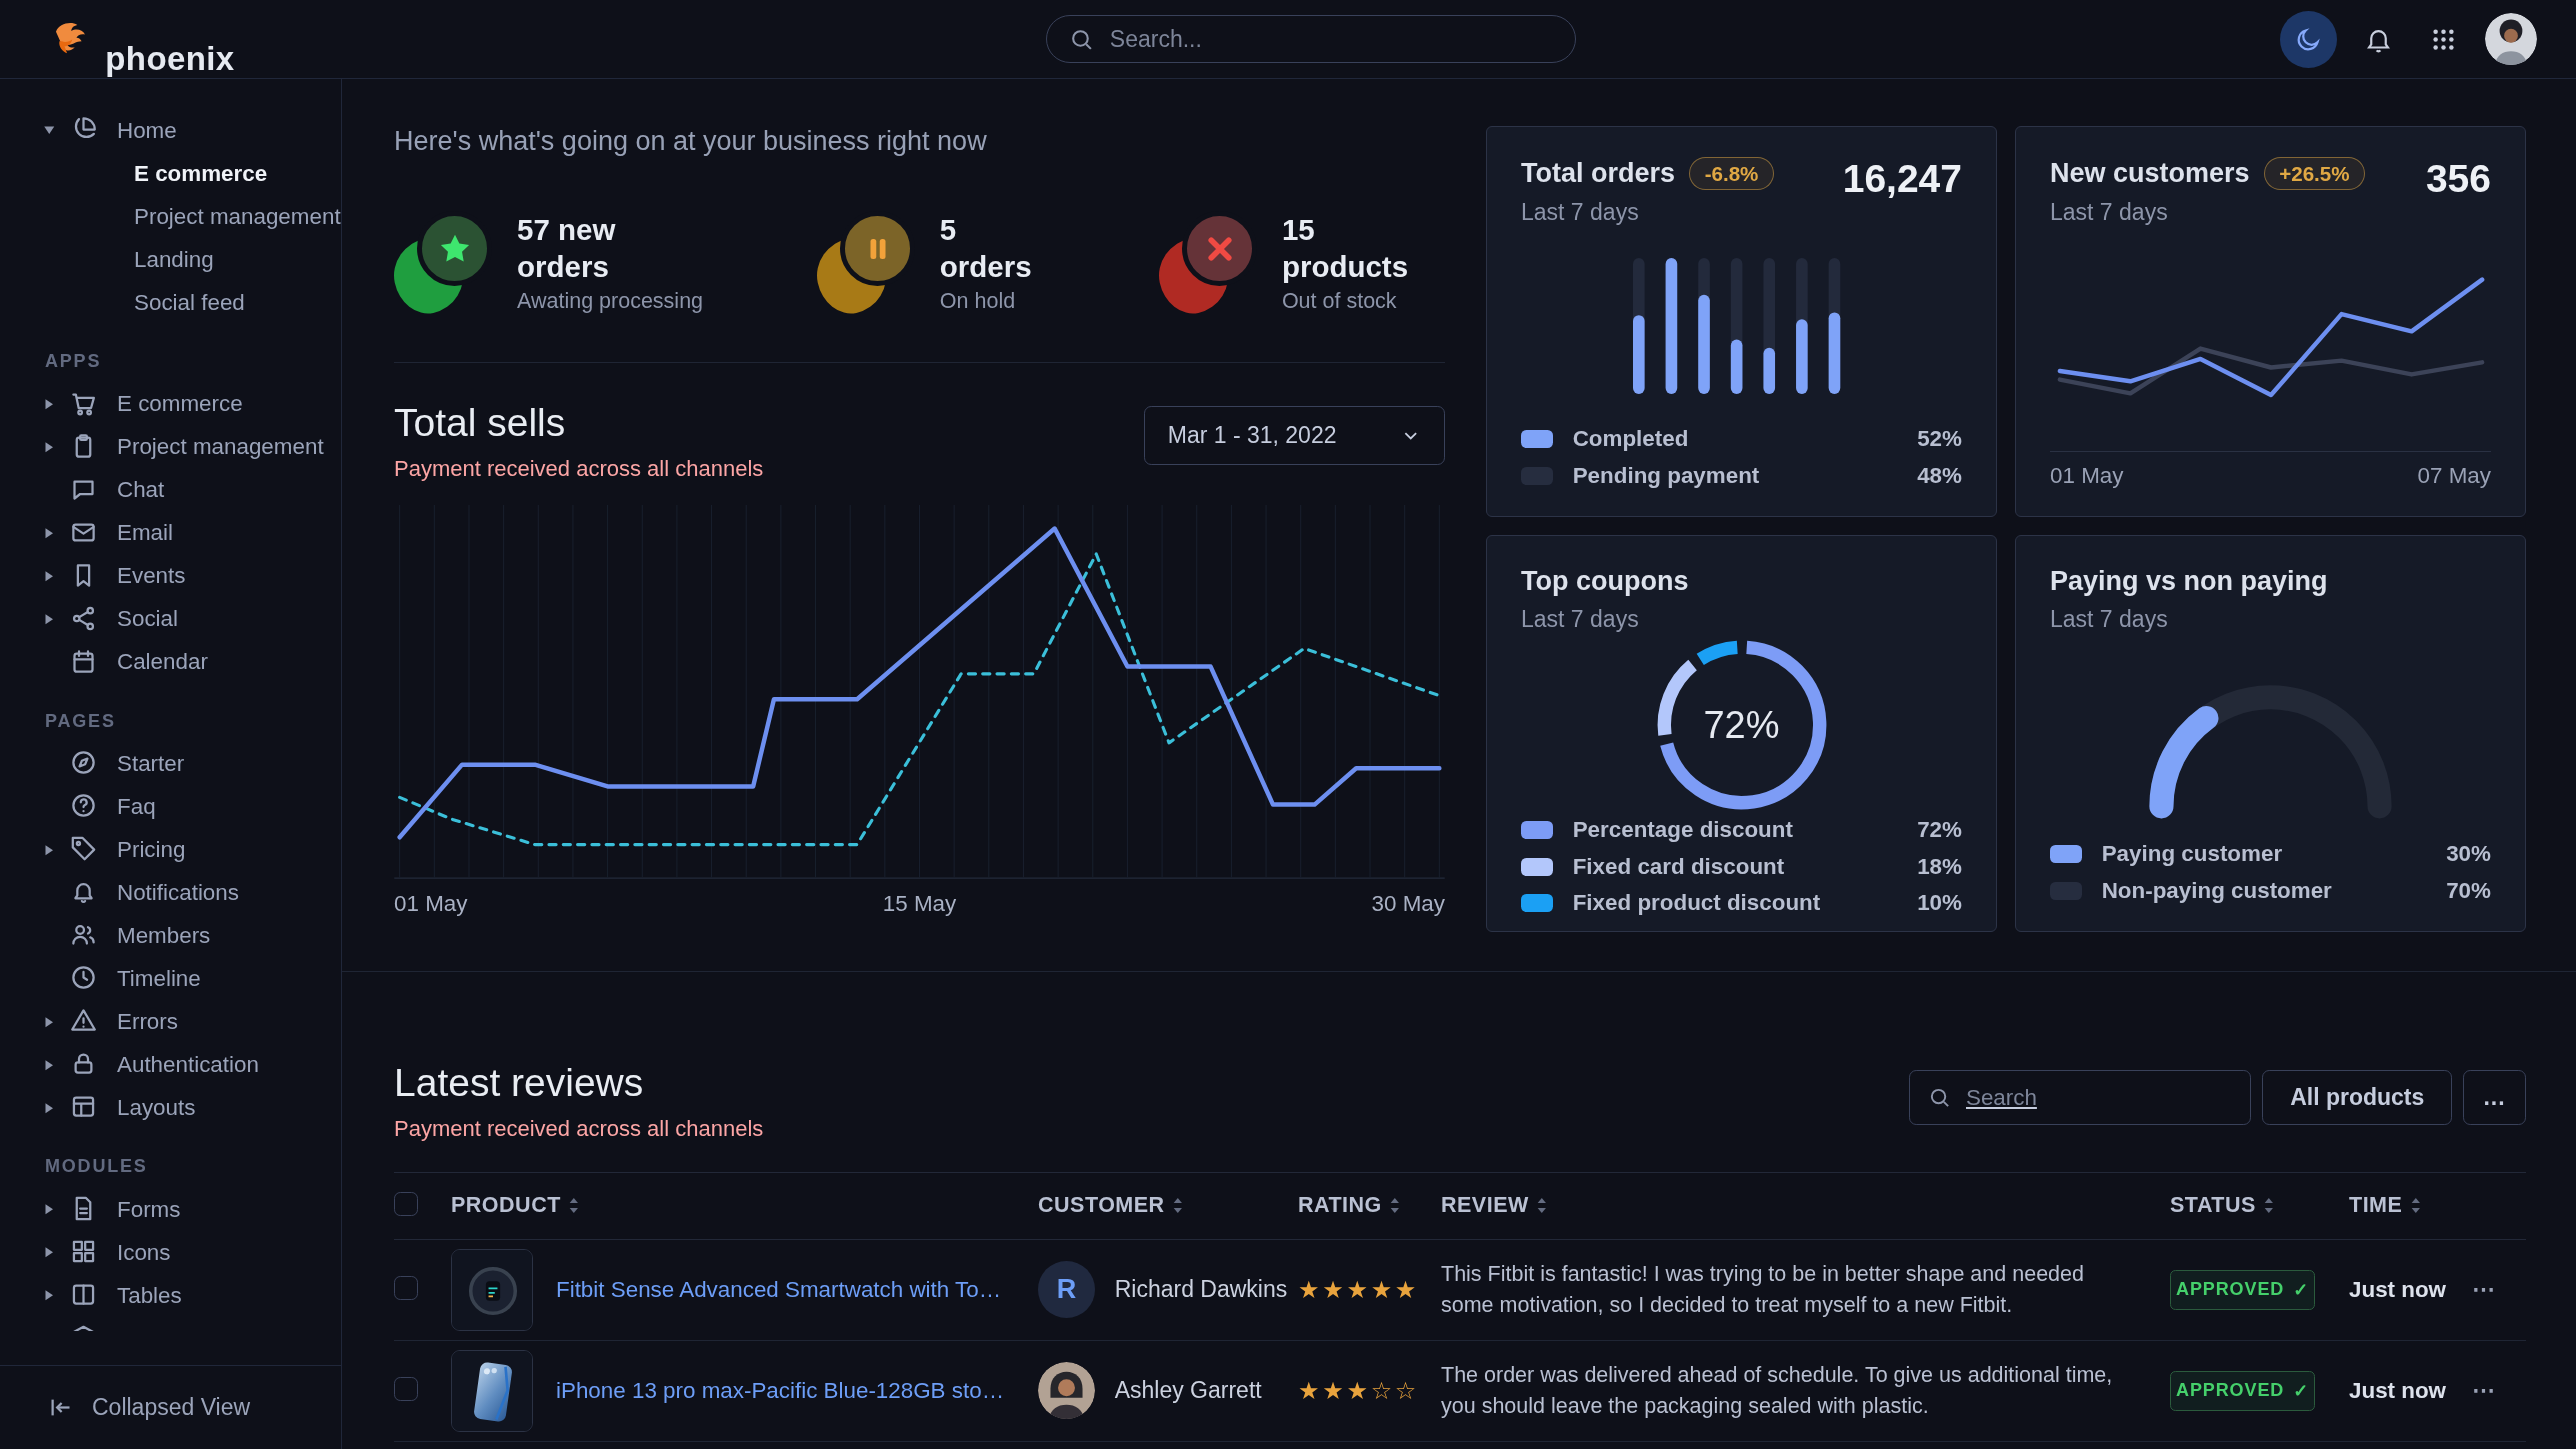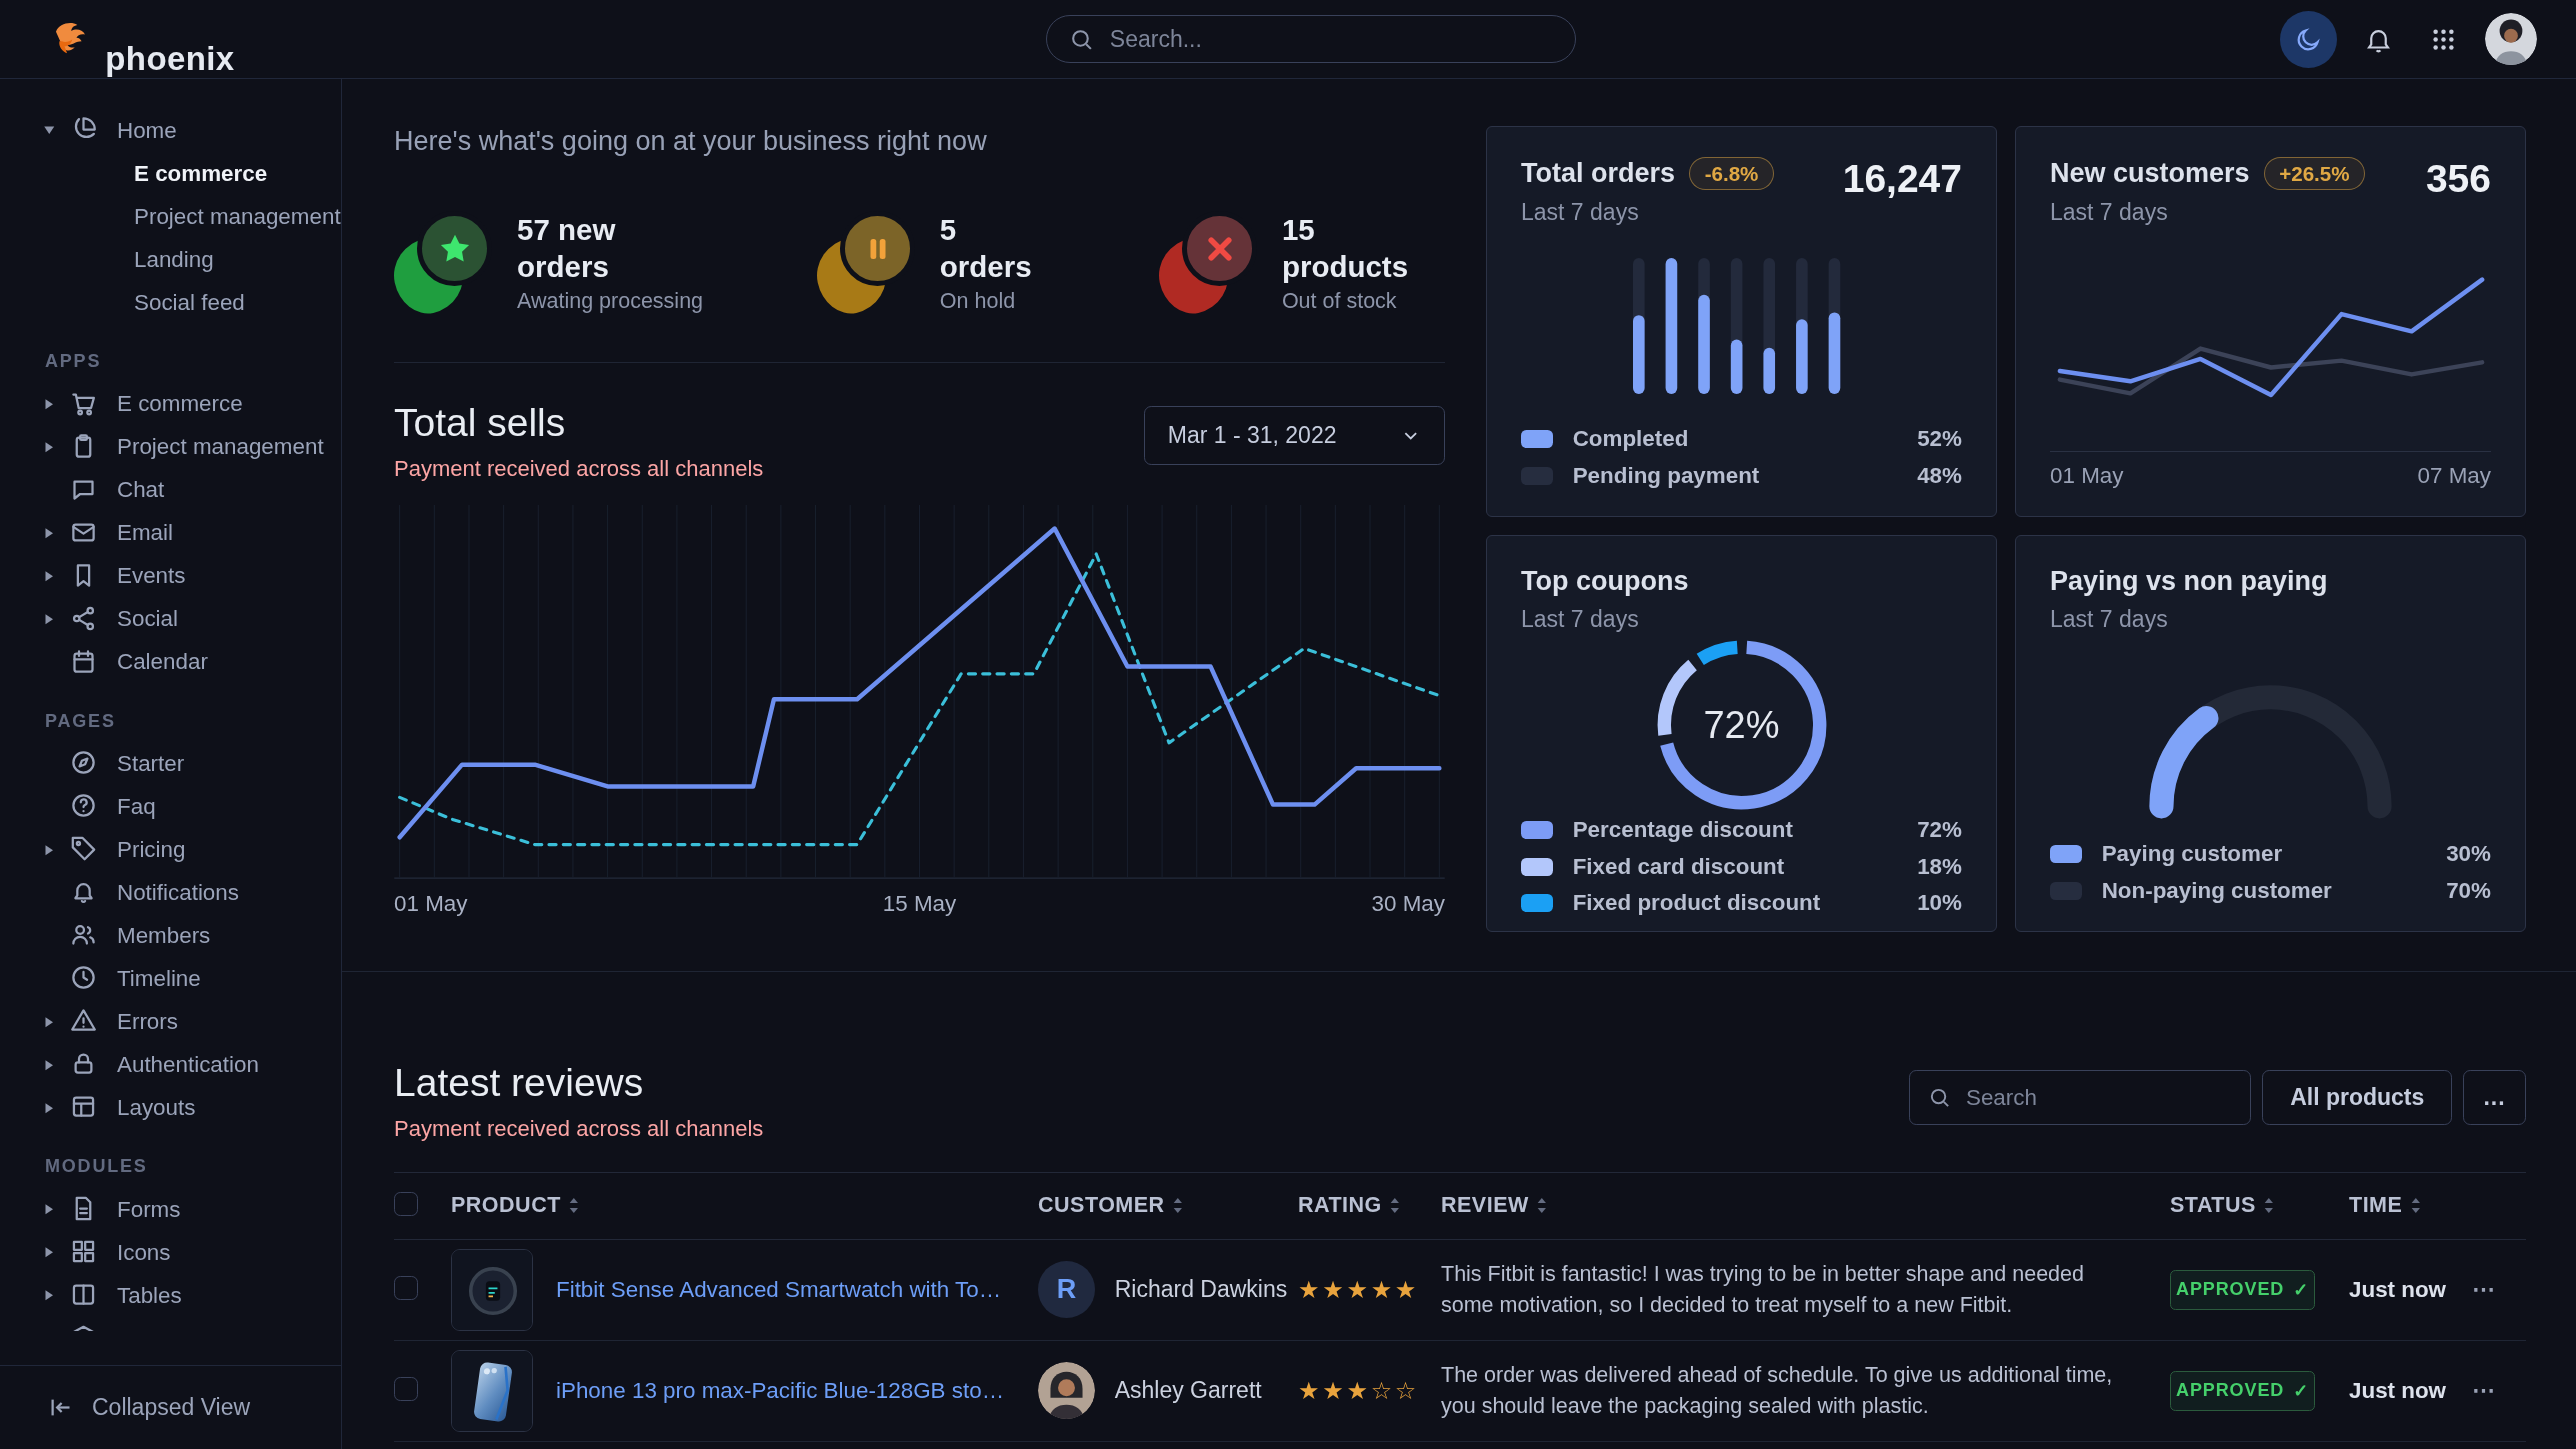--- a/index.html
+++ b/index.html
@@ -63,21 +63,21 @@
   .legend-swatch{width:32px;height:18px;border-radius:5.4px;margin-right:19.7px;flex:none;}
   .legend-val{margin-left:auto;color:#b8bfd1;}
   .mini-axis{border-top:0.9px solid #2a3143;margin-top:5.4px;padding-top:10.7px;display:flex;justify-content:space-between;font-size:22.4px;color:#9aa2b6;}
   .donut-wrap{position:relative;}
   .donut-center{position:absolute;inset:0;display:flex;align-items:center;justify-content:center;font-size:38px;color:#e6eaf1;}
   
   .reviews{border-top:0.9px solid #1f2534;margin:39px -50px 0 -52px;padding:41px 50px 0 52px;}
   .reviews-head{display:flex;justify-content:space-between;align-items:flex-start;margin-top:48px;}
   .toolbar{display:flex;align-items:center;gap:10.7px;margin-top:9px;}
   .toolbar-search{width:342px;height:55px;border:0.9px solid #39415a;border-radius:7.2px;display:flex;align-items:center;gap:12.5px;padding:0 18px;color:#8d95aa;}
-  .toolbar-search input{flex:1;background:transparent;border:none;outline:none;font-size:22.4px;color:#c6cdde;font-family:inherit;min-width:0;}
+  .toolbar-search input{flex:1;background:transparent;border:none;outline:none;font-size:22.4px;color:#c6cdde;font-family:inherit;min-width:0;text-decoration:underline;}
   .toolbar-search input::placeholder{color:#7d8599;}
   .btn{height:55px;border:0.9px solid #39415a;border-radius:7.2px;background:transparent;color:#c6cdde;font-size:23px;font-weight:600;padding:0 27px;font-family:inherit;cursor:pointer;}
   .btn.square{width:63px;padding:0;font-weight:700;letter-spacing:0.9px;}
   .rv-table{margin-top:30px;}
   .rv-grid{display:grid;grid-template-columns:57px 587px 260px 143px 1fr 179px 123px 54px;align-items:center;}
   .rv-headrow{border-top:0.9px solid #222838;border-bottom:0.9px solid #222838;height:68px;}
   .rv-h{font-size:21.5px;font-weight:700;color:#bac1d3;letter-spacing:0.5px;display:flex;align-items:center;gap:7.2px;}
   .rv-row{border-bottom:0.9px solid #1f2534;min-height:100px;padding:9px 0;}
   .checkbox{width:24px;height:24px;border:1.8px solid #39415a;border-radius:6.3px;cursor:pointer;}
   .prod-cell{display:flex;align-items:center;gap:23px;padding-right:27px;}

